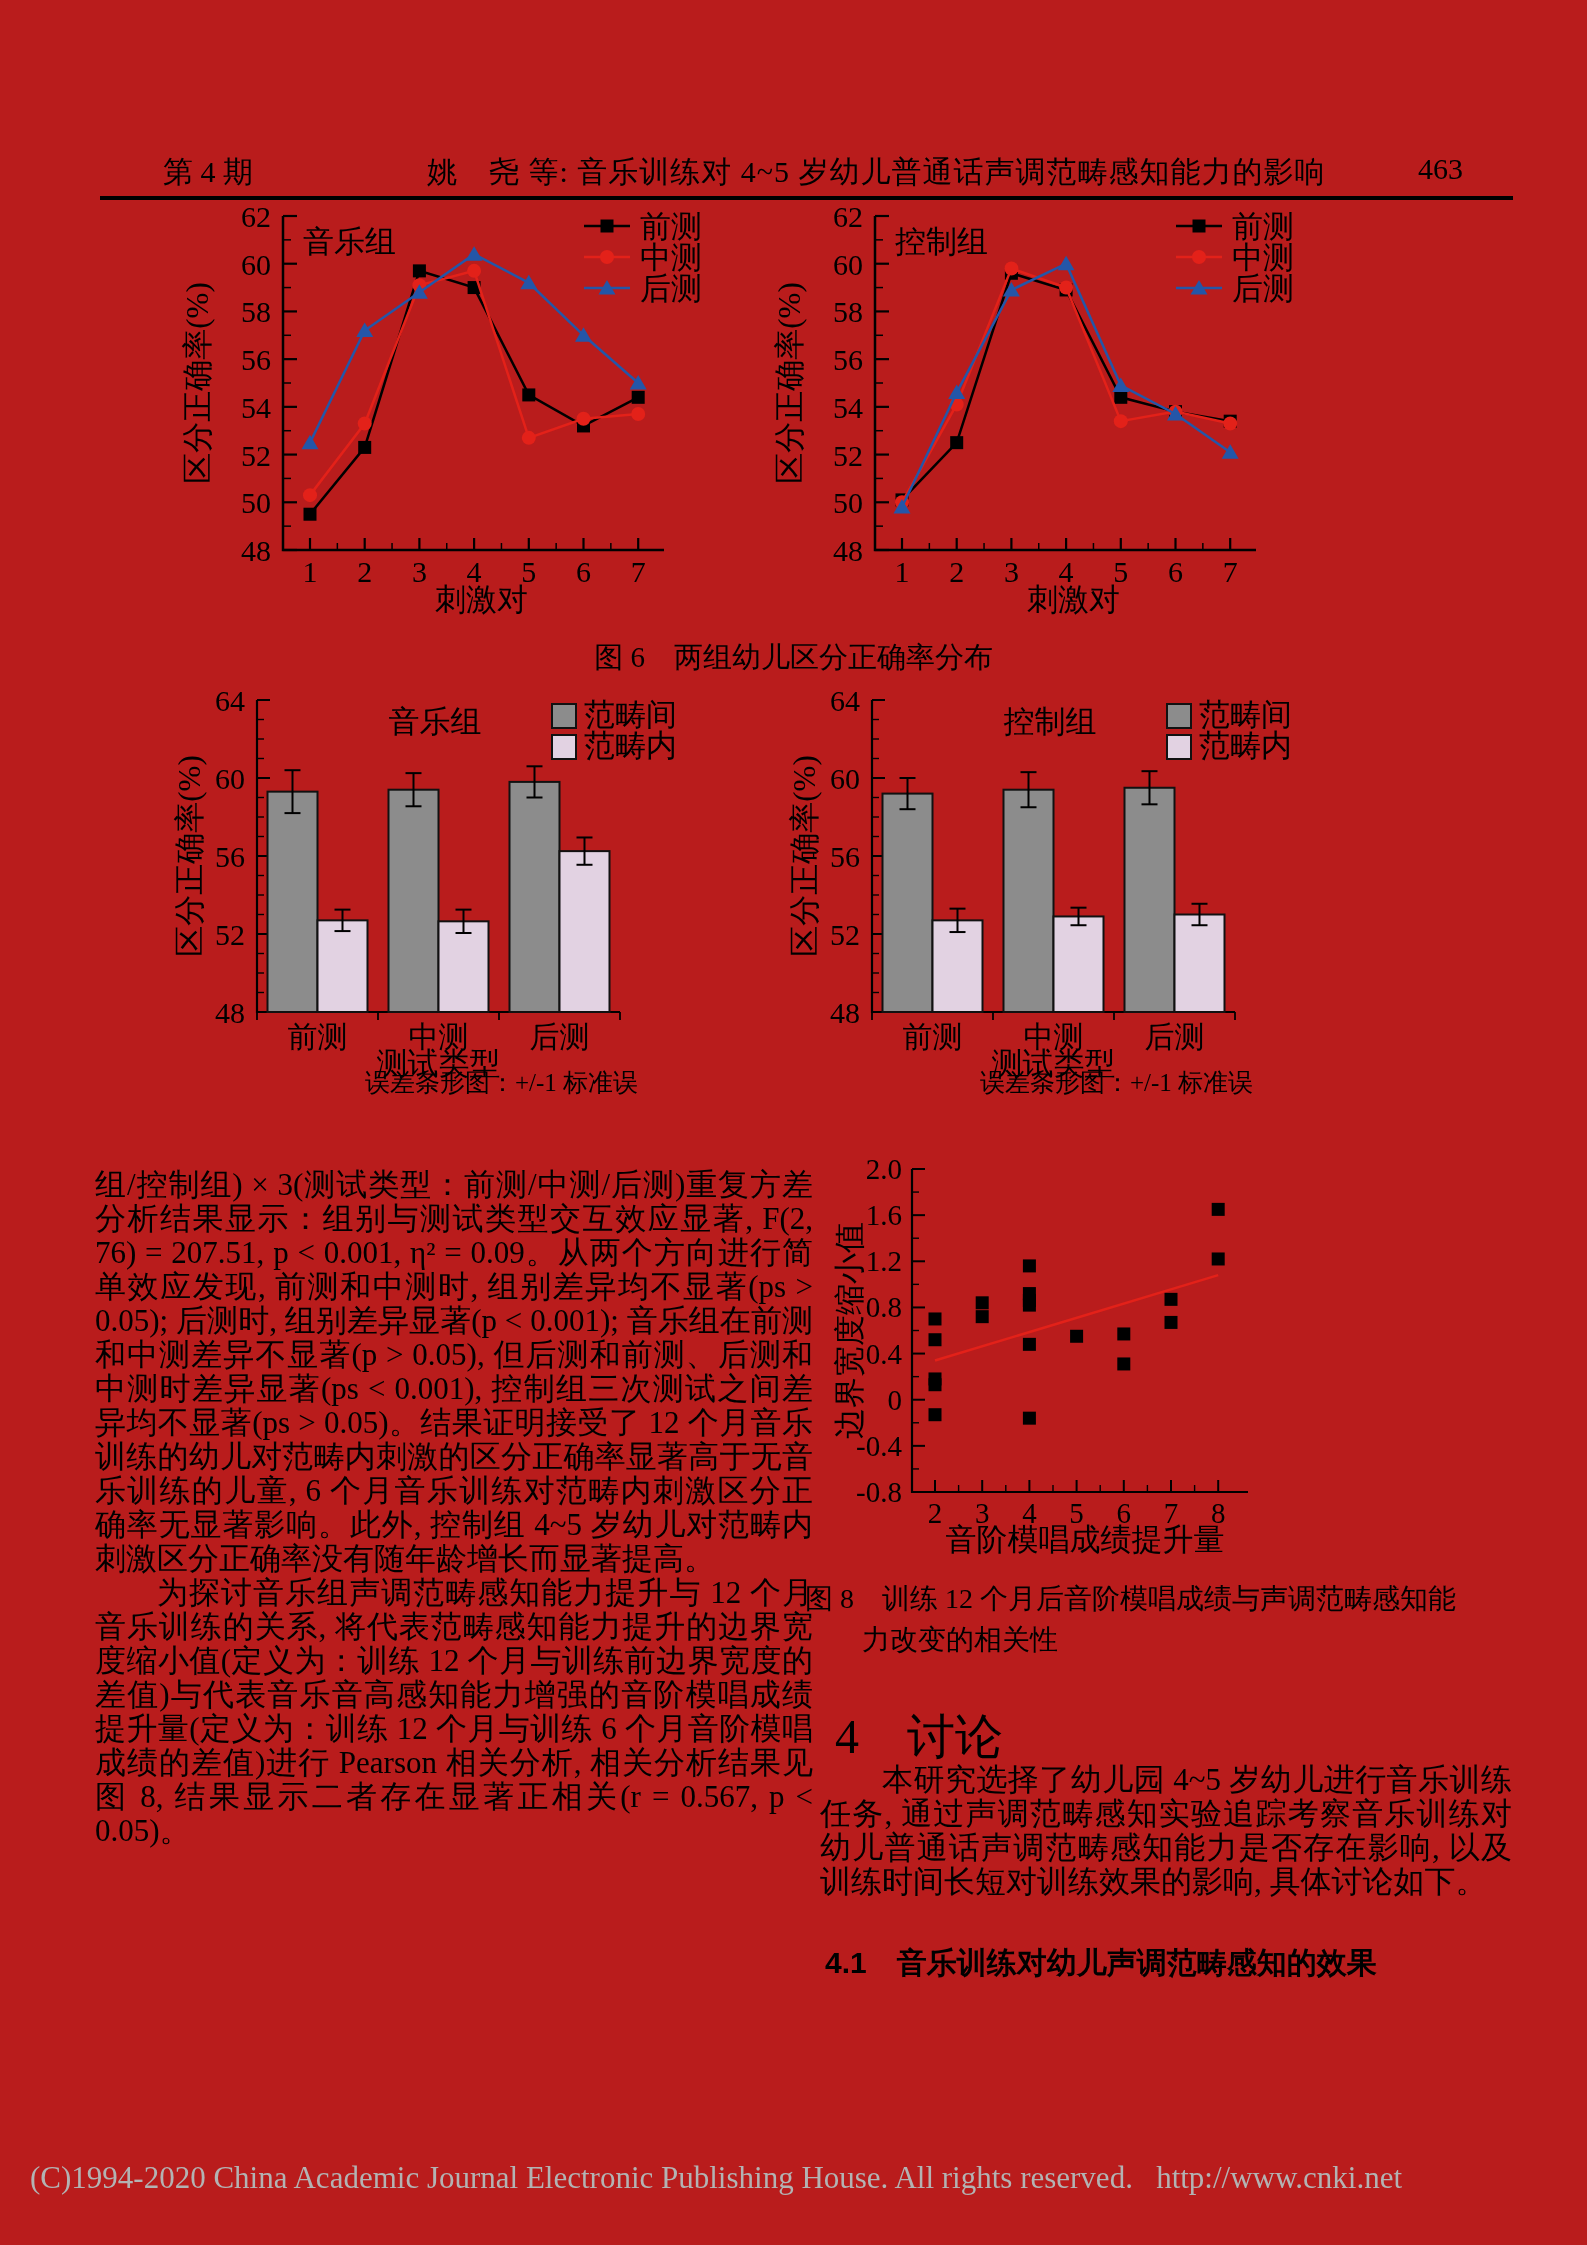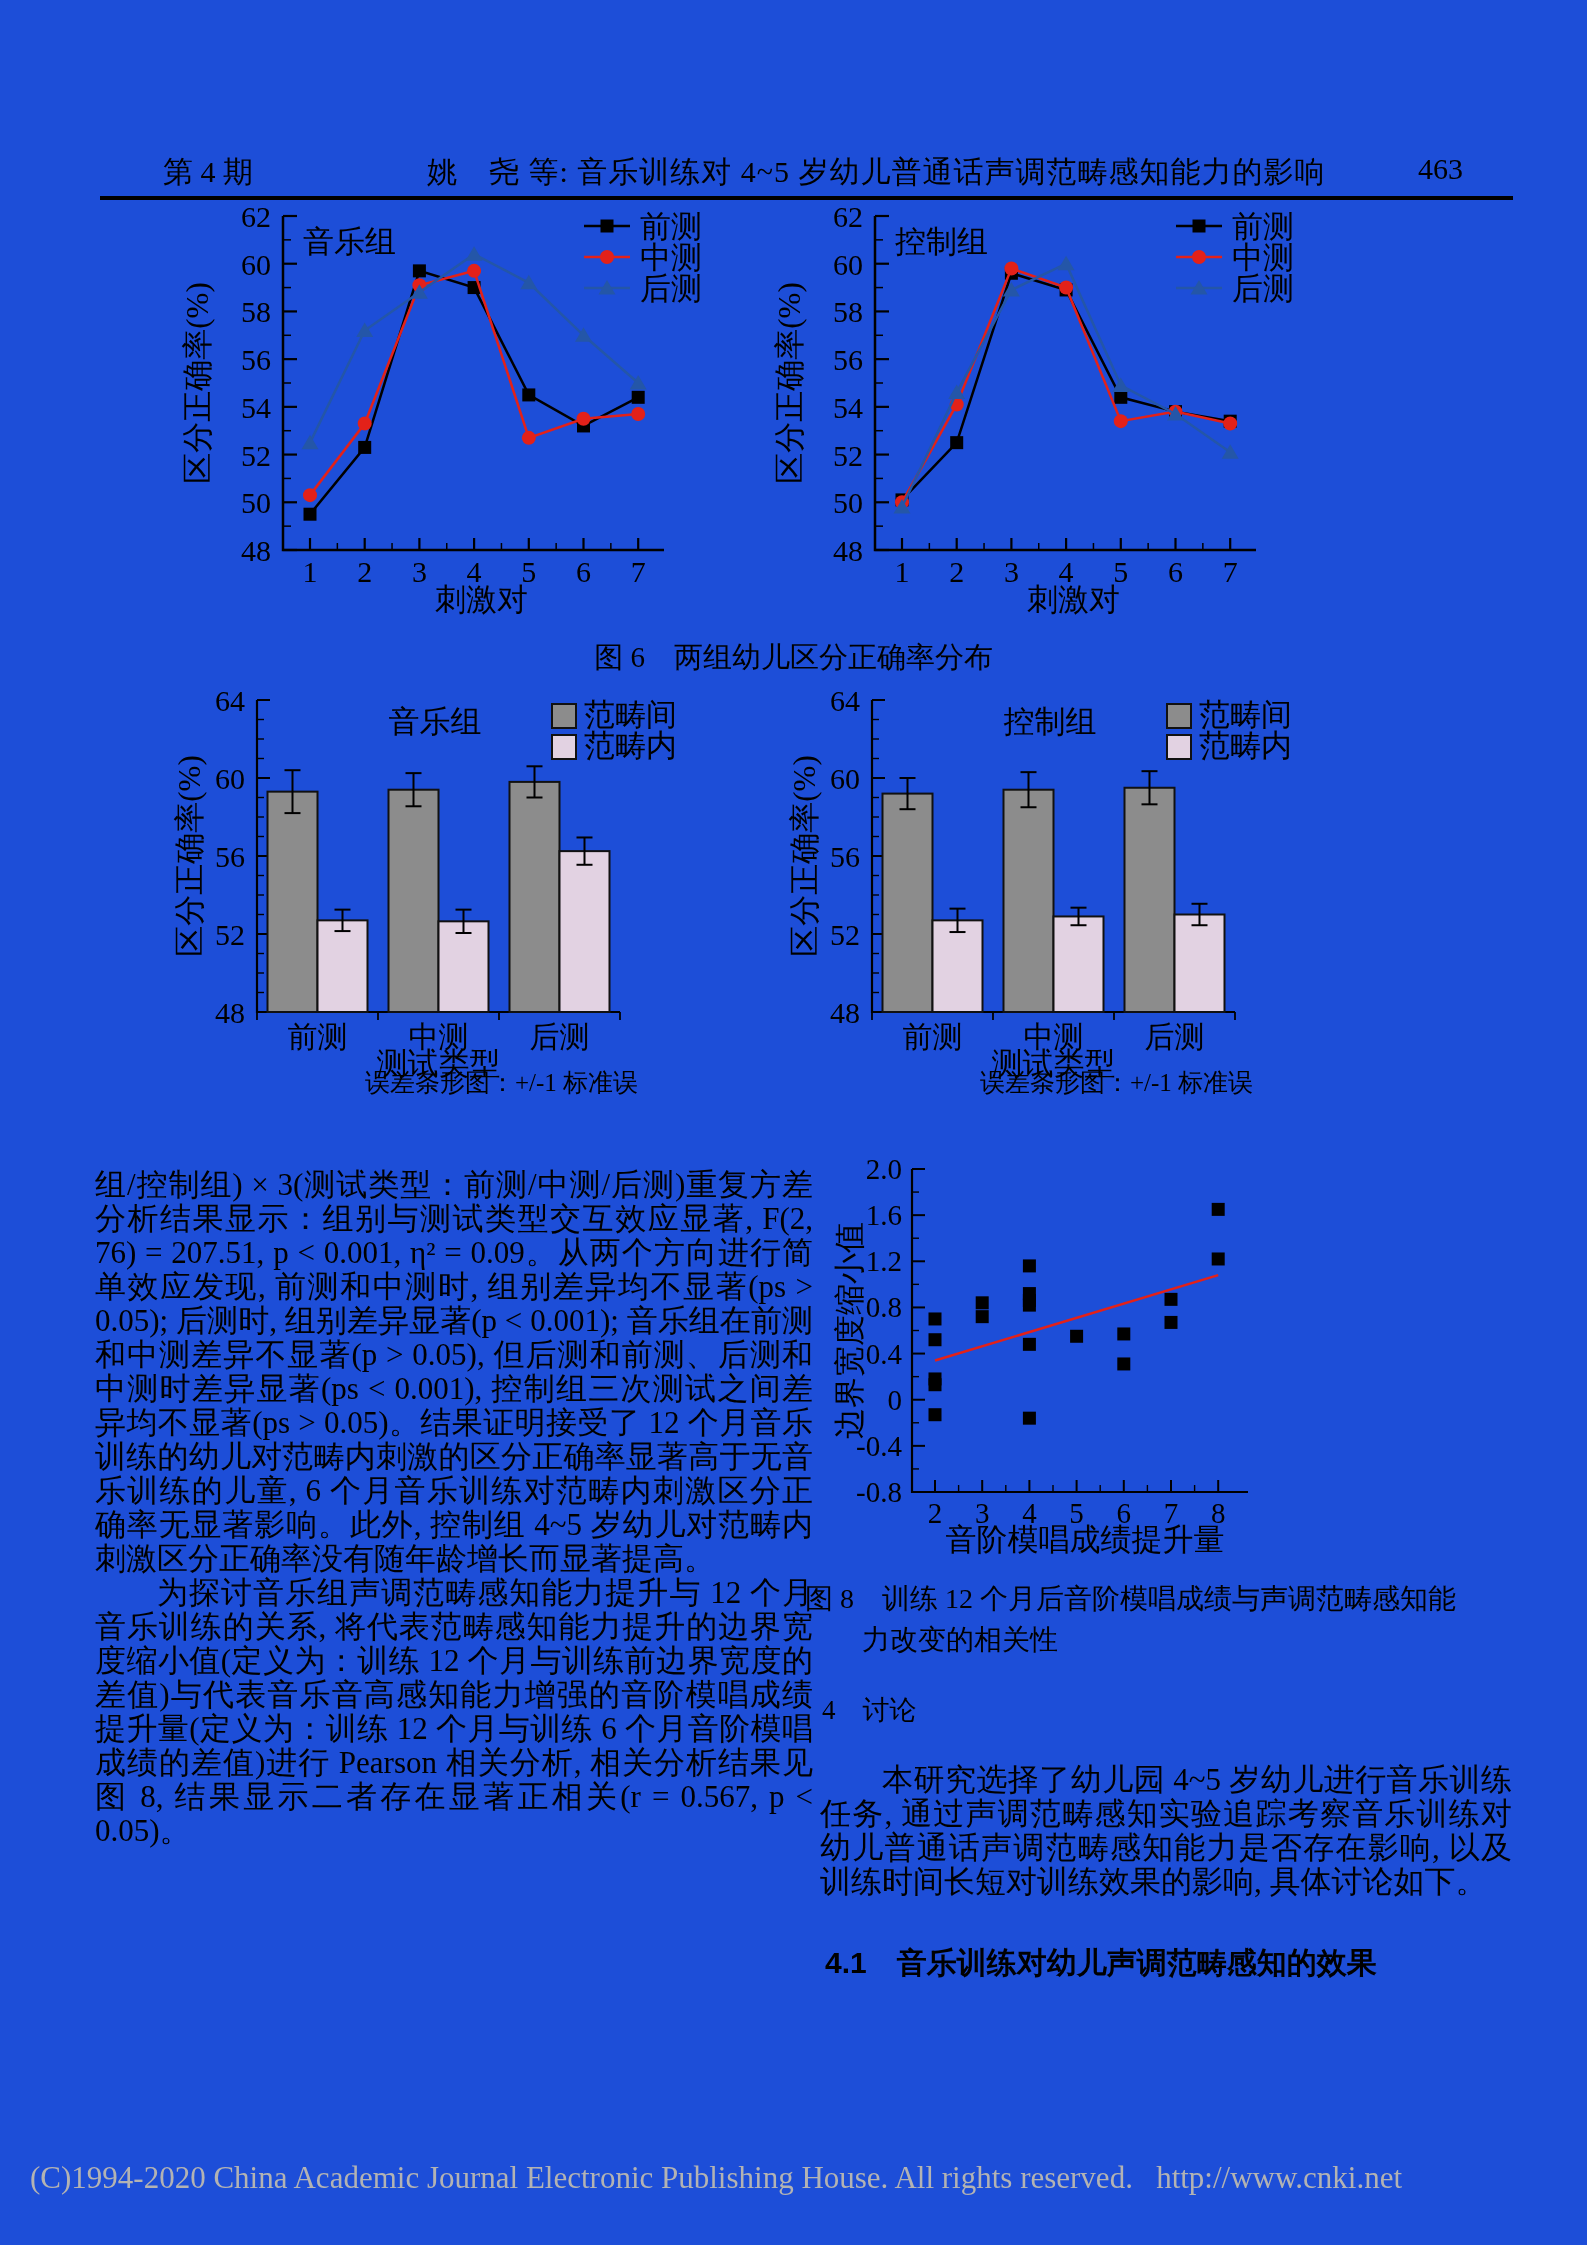--- a/index.html
+++ b/index.html
@@ -1,29 +1,29 @@
 <!DOCTYPE html>
 <html><head>
 <meta charset="utf-8">
 <style>
   html,body{margin:0;padding:0;background:#888;}
-  .page{position:relative;width:1587px;height:2245px;background:#1d4ed8;overflow:hidden;
+  .page{position:relative;width:1587px;height:2245px;background:#b91c1c;overflow:hidden;
         font-family:"Liberation Serif",serif;color:#000;}
   .hdr-issue{position:absolute;left:163px;top:152px;font-size:30px;}
   .hdr-title{position:absolute;left:427px;top:152px;font-size:30px;letter-spacing:1px;}
   .hdr-page{position:absolute;left:1418px;top:152px;font-size:30px;font-family:Liberation Serif, serif;}
   .hdr-rule{position:absolute;left:100px;right:74px;top:196px;height:0;border-top:4px solid #000;}
   .chart{position:absolute;}
   .caption-center{position:absolute;left:0;width:100%;text-align:center;font-size:29px;}
   .col-left{position:absolute;left:95px;top:1168px;width:718px;}
   .para{font-size:31px;line-height:34px;text-align:justify;margin:0;}
   .indent{text-indent:62px;}
   .fig8-caption{position:absolute;left:805px;top:1578px;width:664px;font-size:28px;line-height:41px;
                 padding-left:57px;text-indent:-57px;box-sizing:border-box;}
-  .disc-heading{position:absolute;left:822px;top:1692px;font-size:27px;font-weight:400;margin:0;}
+  .disc-heading{position:absolute;left:822px;top:1692px;font-size:48px;font-weight:400;margin:13px;}
   .rc-p1{position:absolute;left:820px;top:1763px;width:692px;}
   .sub-heading{position:absolute;left:820px;top:1938px;font-size:30px;font-weight:700;margin:5px;
                font-family:"Liberation Sans",sans-serif;}
   .rc-p2{position:absolute;left:820px;top:1983px;width:692px;}
   .footer{position:absolute;left:30px;top:2160px;font-size:31px;color:#b3b3b3;white-space:pre;}
 </style>
 </head>
 <body>
 
 <div class="page">

